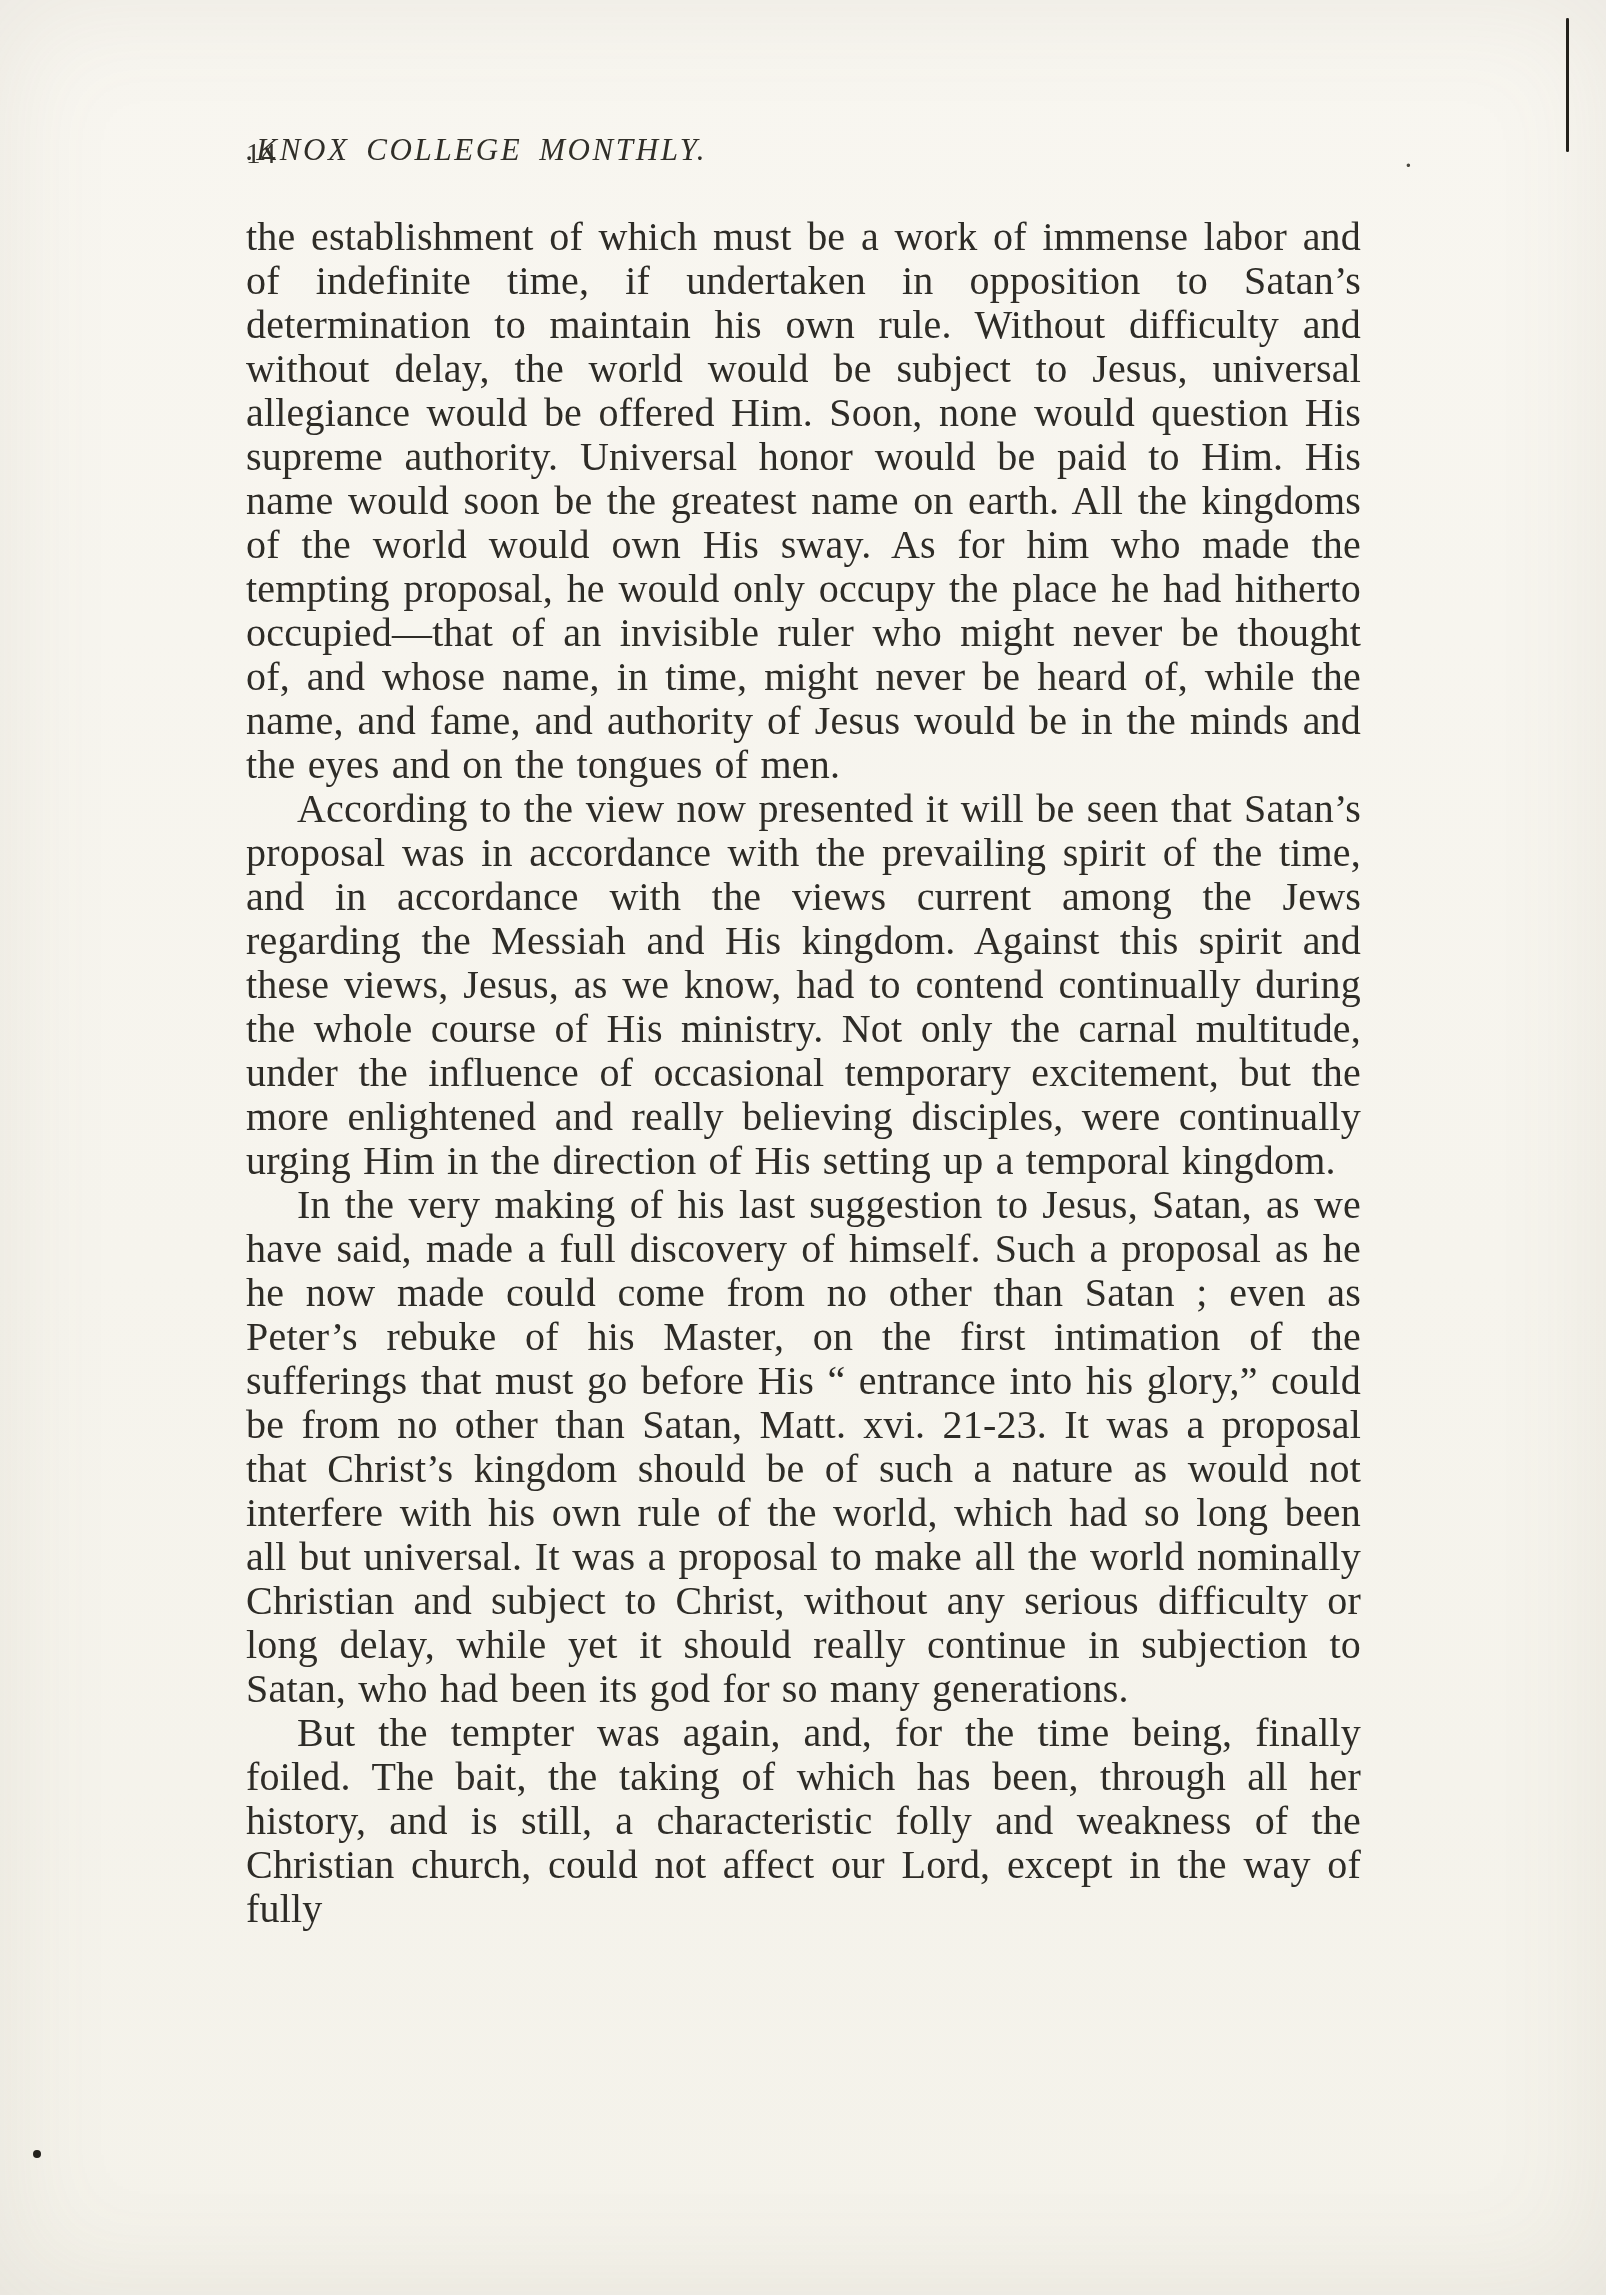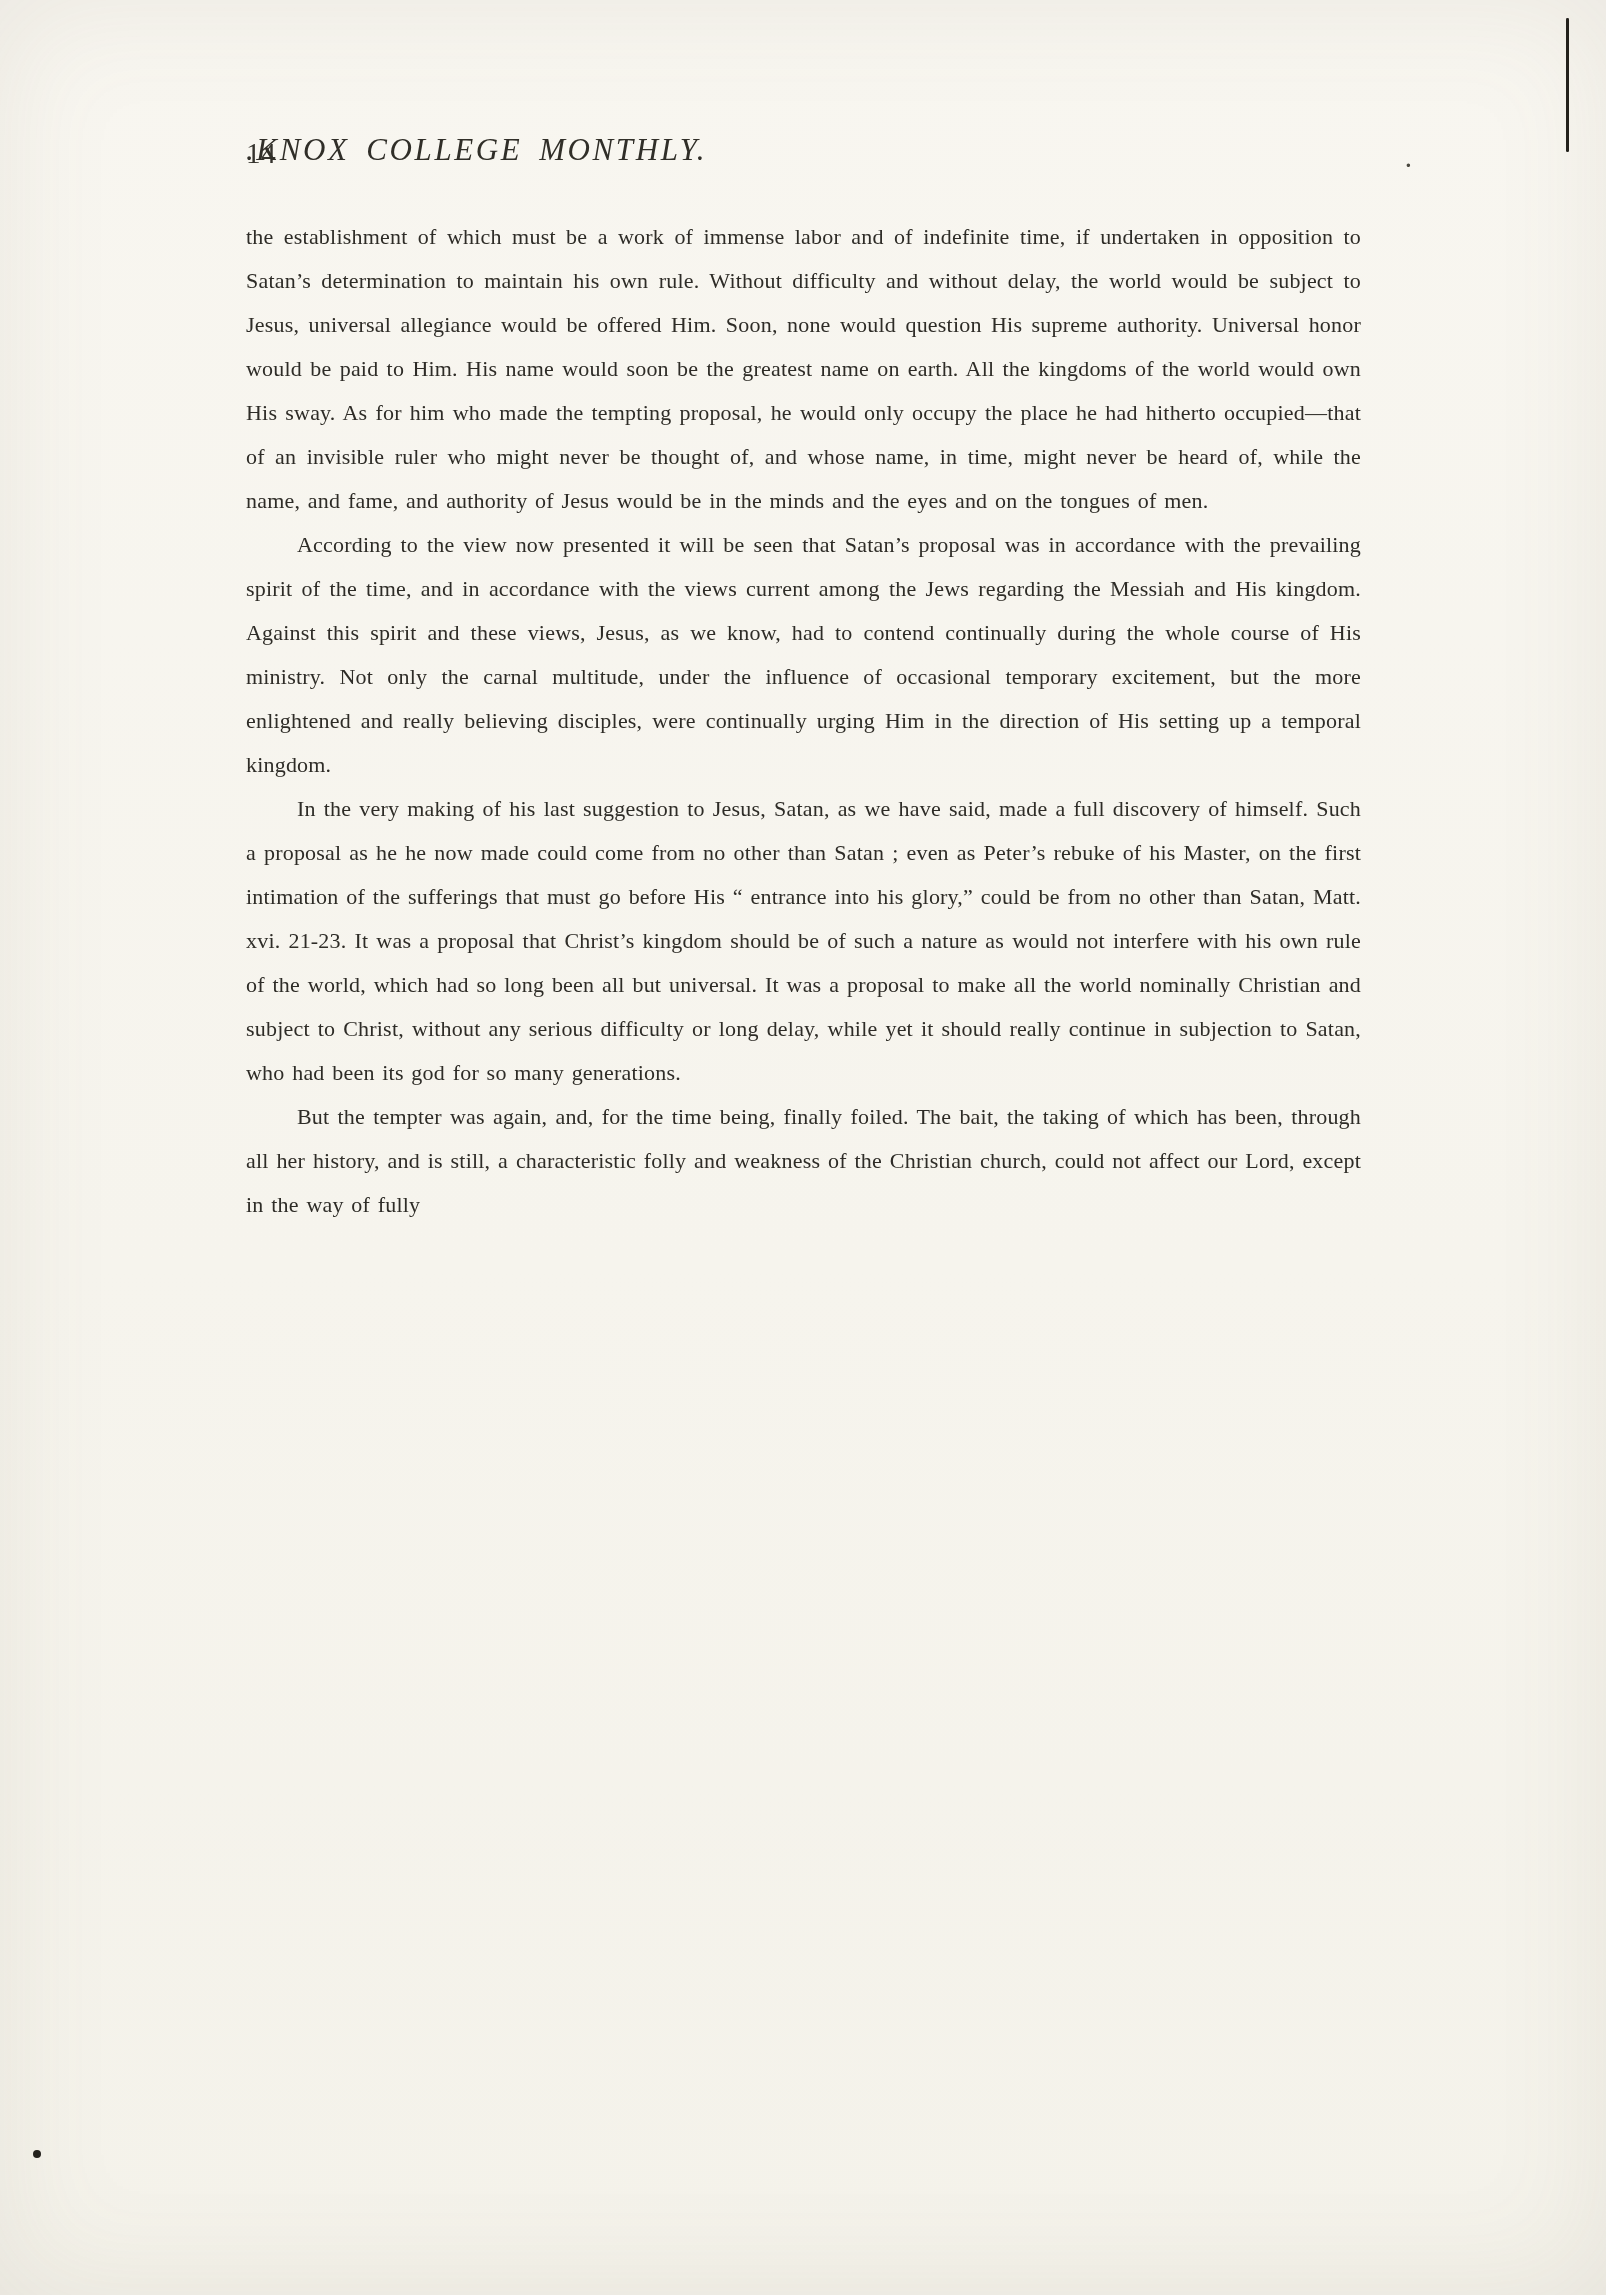--- a/index.html
+++ b/index.html
@@ -54,21 +54,21 @@
   }
   .header-dot {
     position: absolute;
     right: -51px;
     top: 13px;
     font-size: 29px;
     color: #4a483f;
   }
   .body-text p {
     margin: 0;
-    font-size: 22px;
+    font-size: 40px;
     line-height: 44px;
     text-align: justify;
     letter-spacing: 0.2px;
     word-spacing: 2px;
     color: #2e2c27;
   }
   .body-text p.indented {
     text-indent: 51px;
   }
   .edge-mark {

